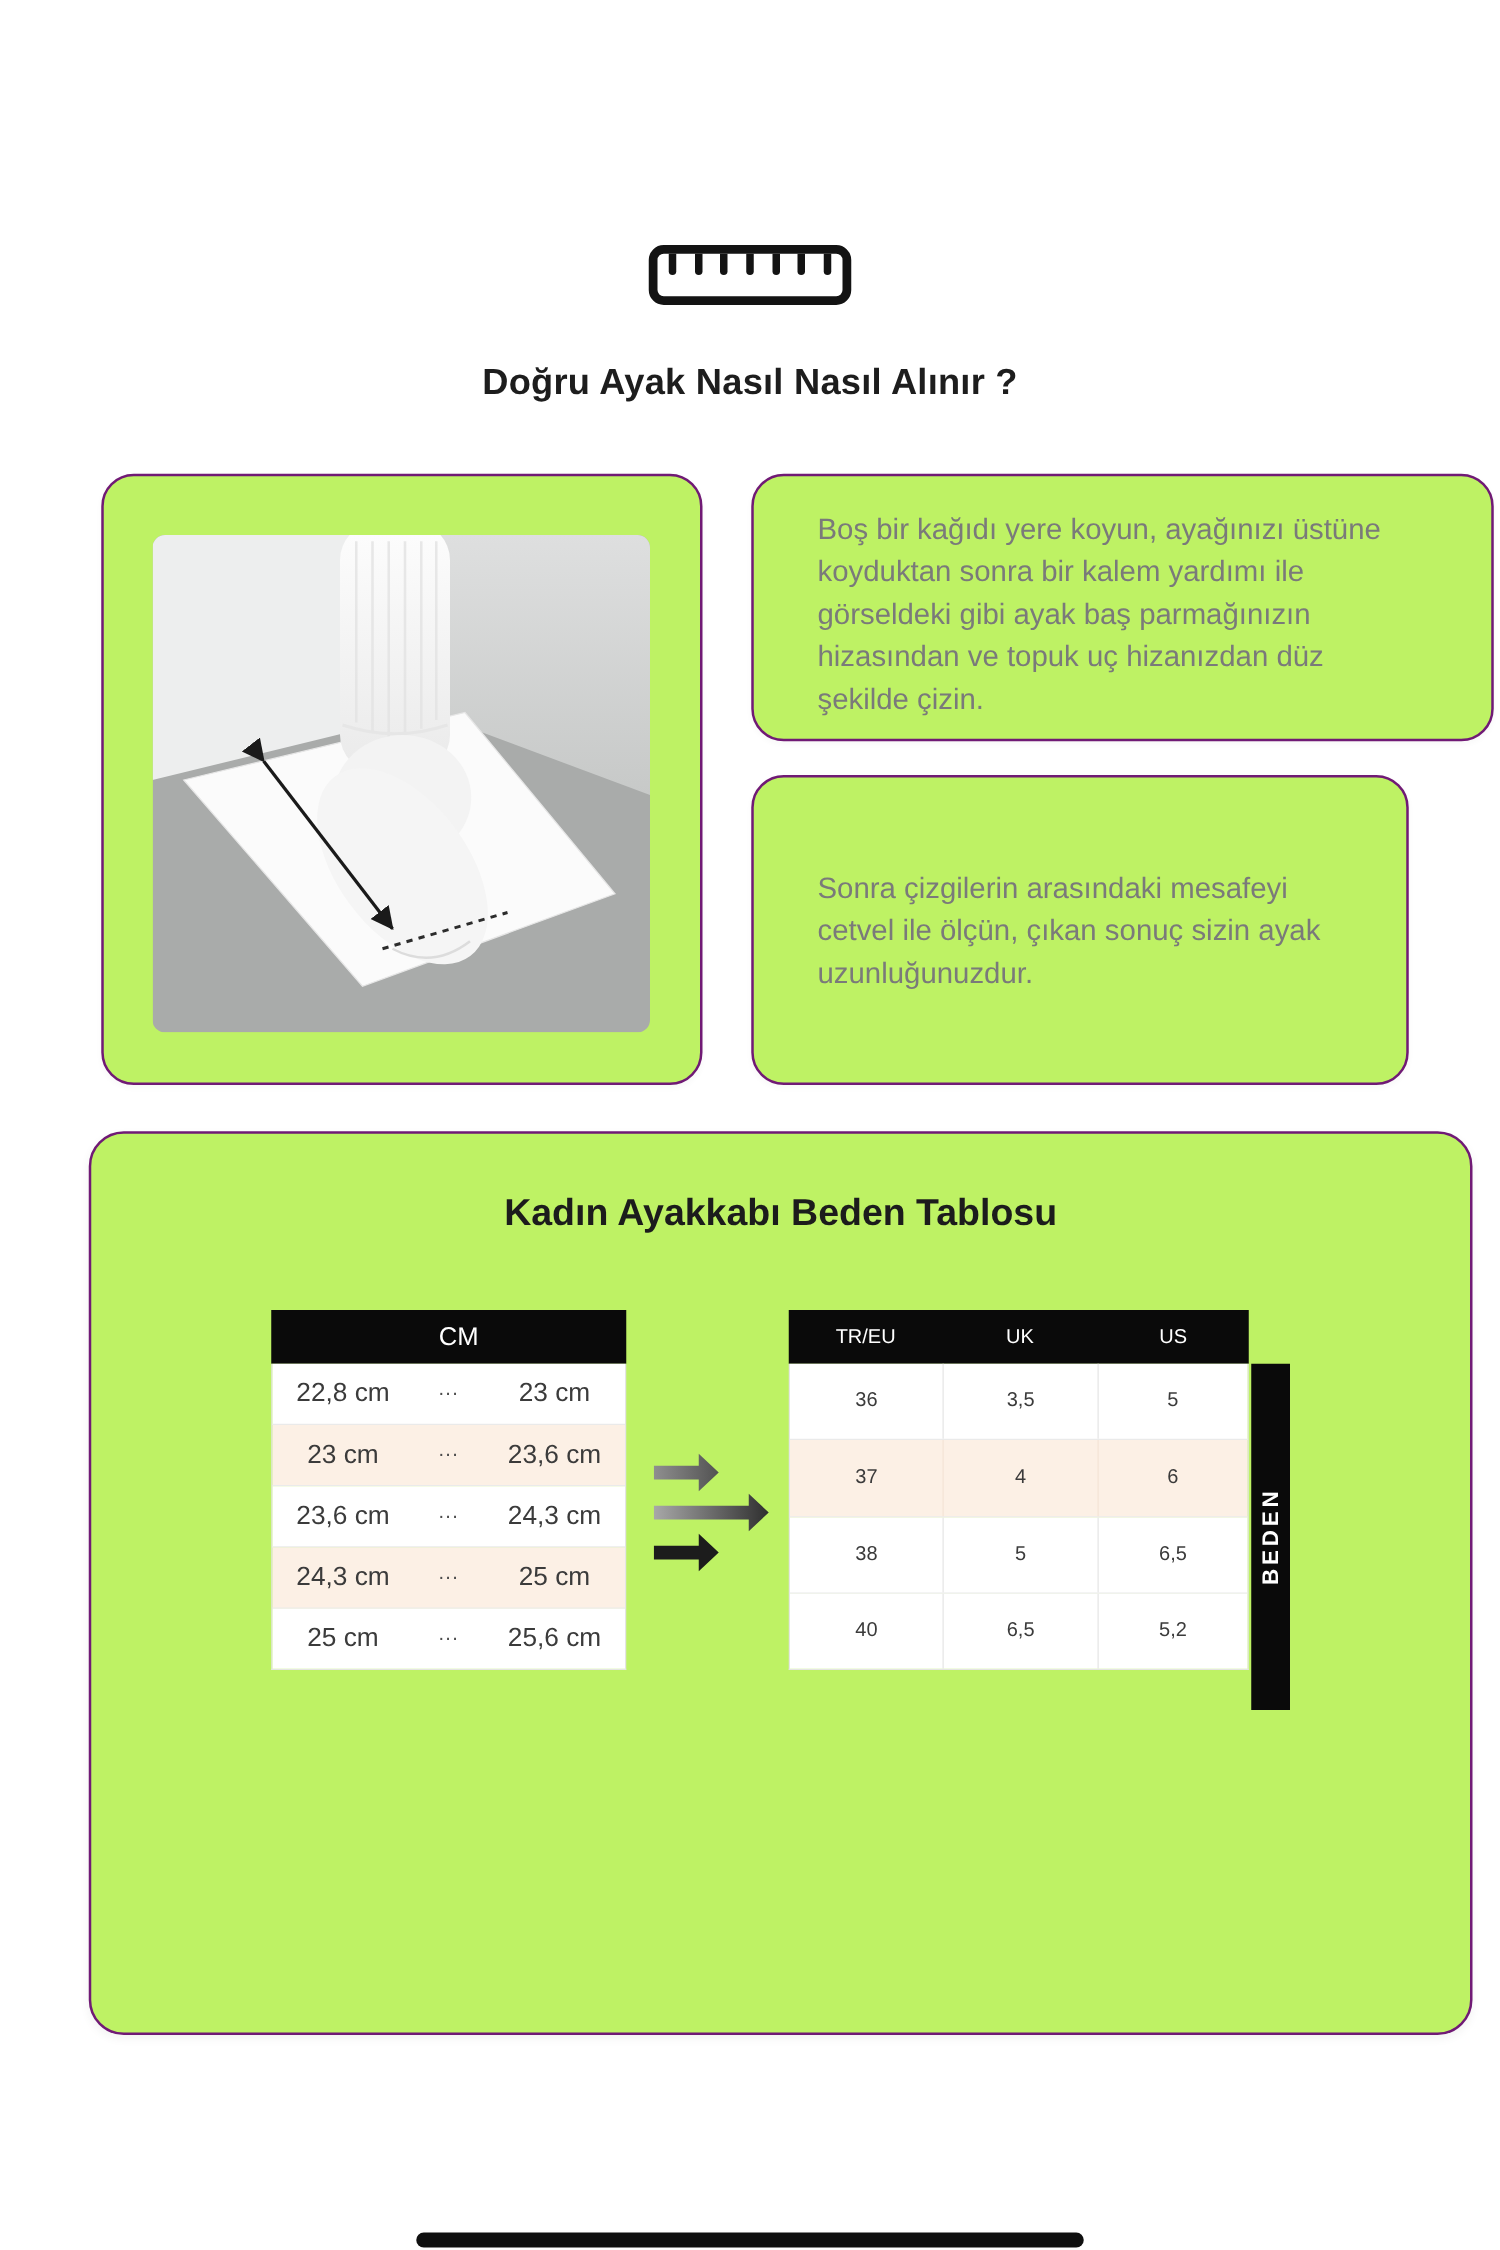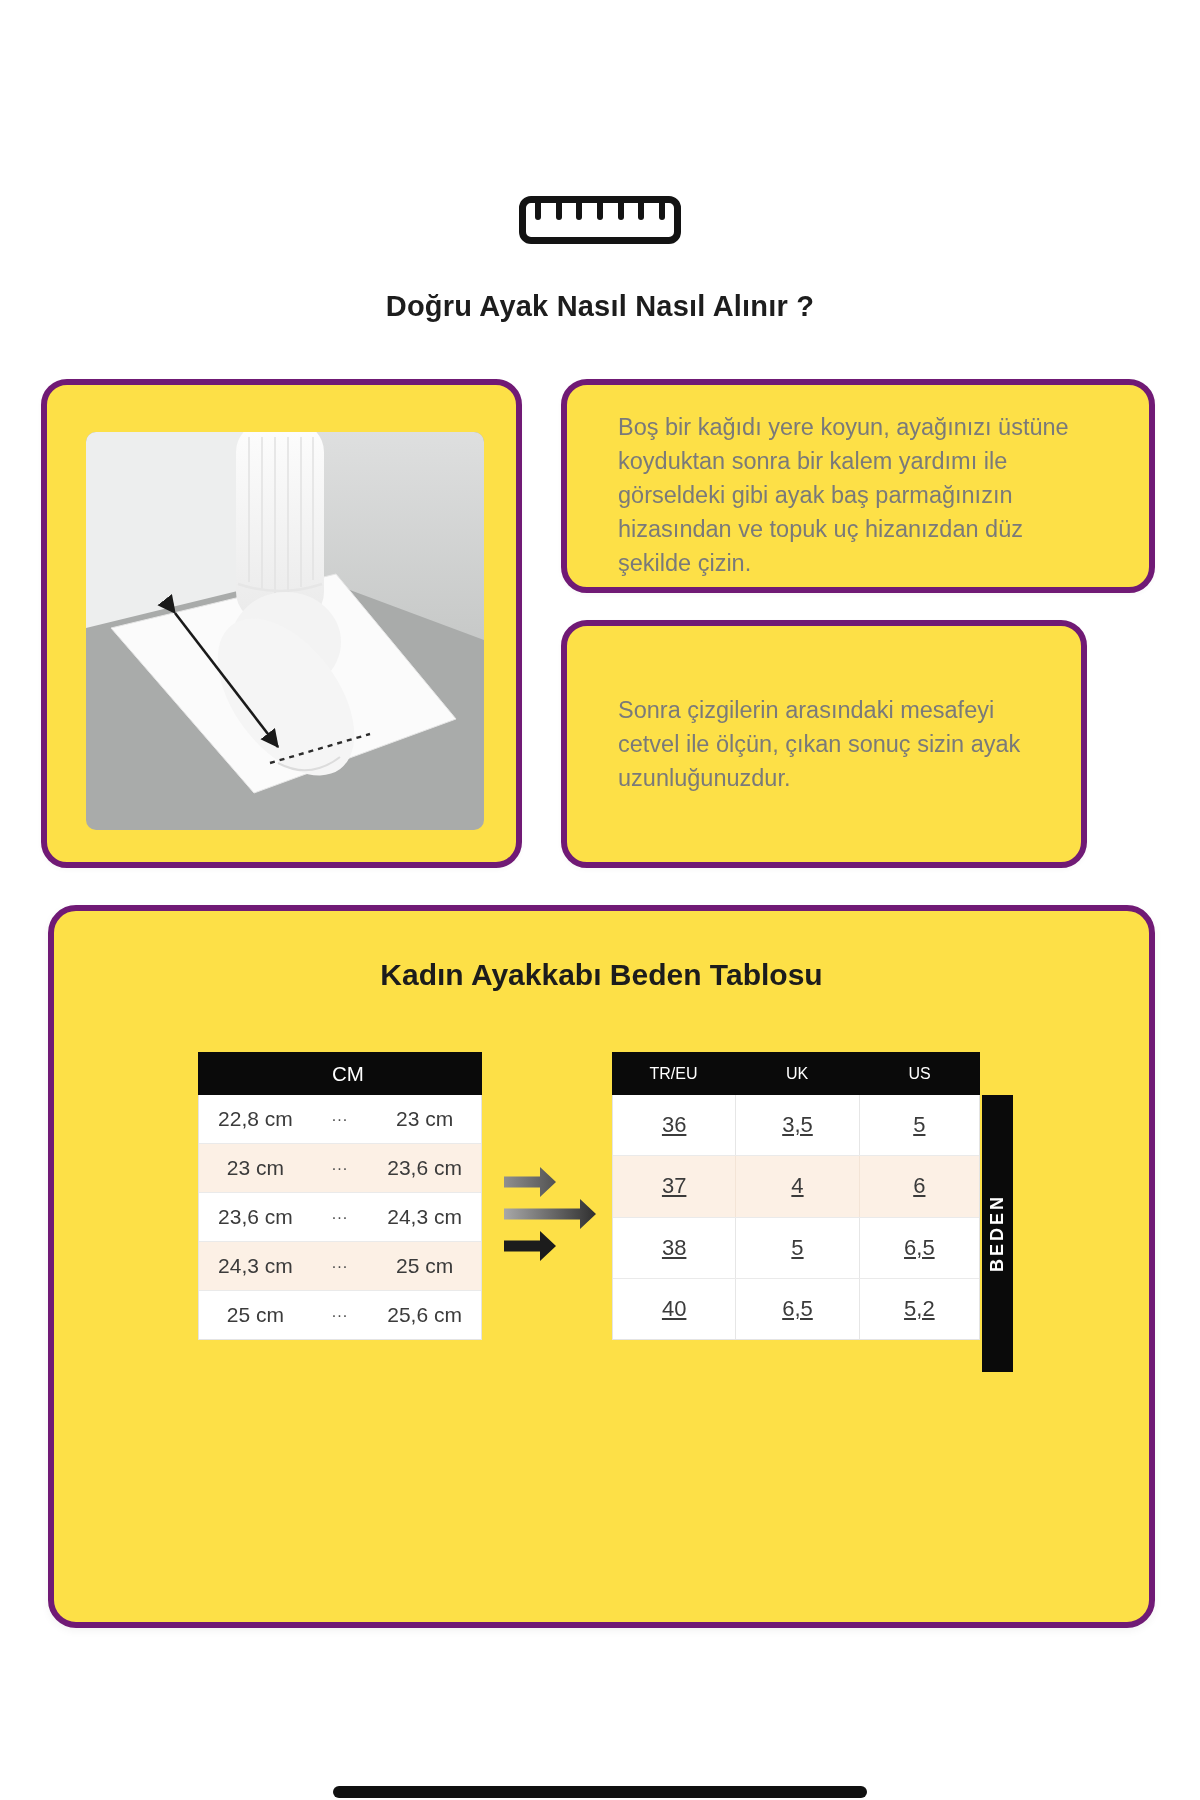--- a/index.html
+++ b/index.html
@@ -8,54 +8,54 @@
 
   
   .ruler { position:absolute; top:196px; left:50%; transform:translateX(-50%);
            width:162px; height:48px; border:7px solid #131313; border-radius:12px;
            display:flex; justify-content:space-between; align-items:flex-start; padding:0 9px; background:#fff; }
   .ruler .tick { width:6px; height:17px; background:#131313; border-radius:0 0 3px 3px; }
 
   .page-title { position:absolute; top:290px; left:0; width:100%; text-align:center;
                 font-size:29px; font-weight:700; color:#1d1d1d; letter-spacing:.2px; }
 
-  .card { position:absolute; background:#fde047; border:6px solid #701a75; border-radius:26px;
-          box-shadow:0 2px 5px rgba(0,0,0,.03); }
+  .card { position:absolute; background:#bef264; border:2px solid #701a75; border-radius:26px;
+          box-shadow:0 2px 5px rgba(0,0,0,.03);margin-left:40px; }
   .photo-card { left:41px; top:379px; width:481px; height:489px; }
   .photo { position:absolute; left:39px; top:47px; width:398px; height:398px; border-radius:10px; overflow:hidden; }
 
   .text-card-1 { left:561px; top:379px; width:594px; height:214px; }
   .text-card-2 { left:561px; top:620px; width:526px; height:248px; display:flex; align-items:center; }
   .instr { font-size:23.5px; line-height:34px; color:#7a7a7a; white-space:pre-line; }
   .text-card-1 .instr { margin:25px 40px 0 51px; }
   .text-card-2 .instr { margin-left:51px; margin-right:40px; }
 
   
-  .size-card { left:48px; top:905px; width:1107px; height:723px; border-radius:28px; box-shadow:0 3px 8px rgba(0,0,0,.05); }
+  .size-card { left:31px; top:905px; width:1107px; height:723px; border-radius:28px; box-shadow:0 3px 8px rgba(0,0,0,.05); }
   .size-title { position:absolute; top:47px; left:0; width:100%; text-align:center;
                 font-size:30px; font-weight:700; color:#1c1c1c; }
 
   .tbl { position:absolute; top:141px; }
   .tbl-head { height:43px; background:#0a0a0a; color:#ffffff; display:flex; align-items:center; }
   .tbl-body { height:245px; display:flex; flex-direction:column; border:1px solid #e4e4e4; border-top:none; }
   .t-row { flex:1; display:flex; align-items:center; border-bottom:1px solid #eaeaea; background:#fff; }
   .t-row:last-child { border-bottom:none; }
   .t-row.alt { background:#fcf0e5; }
 
   .cm-tbl { left:144px; width:284px; }
   .cm-tbl .tbl-head { justify-content:center; font-size:20.5px;padding-left:16px; }
   .cm-cell { text-align:center; font-size:21px; color:#3b3b3b; }
   .cm-from, .cm-to { width:40%; }
   .cm-dots { width:20%; font-size:16px; color:#4c4c4c; letter-spacing:1px; padding-bottom:6px; }
 
   .sz-tbl { left:558px; width:368px; }
   .sz-tbl .tbl-head { font-size:16px; }
   .h-cell { text-align:center; }
   .h-cell.c1 { width:123px; } .h-cell.c2 { width:124px; } .h-cell.c3 { width:121px; }
-  .sz-cell { text-align:right; font-size:22px; color:#3b3b3b; height:100%; display:flex; align-items:center; justify-content:center;text-decoration:underline; }
+  .sz-cell { text-align:right; font-size:16px; color:#3b3b3b; height:100%; display:flex; align-items:center; justify-content:center; }
   .sz-cell.c1 { width:123px; } .sz-cell.c2 { width:124px; border-left:1px solid #e6e6e6; } .sz-cell.c3 { width:121px; border-left:1px solid #e6e6e6; }
   .t-row.alt .sz-cell { border-left-color:#f3e4d6; }
 
   .arrows { position:absolute; left:450px; top:248px; }
 
   .beden { position:absolute; left:928px; top:184px; width:31px; height:277px; background:#0a0a0a;
            display:flex; align-items:center; justify-content:center; }
   .beden span { writing-mode:vertical-rl; transform:rotate(180deg); color:#ffffff;
                 font-size:18px; font-weight:600; letter-spacing:3px; }
 

